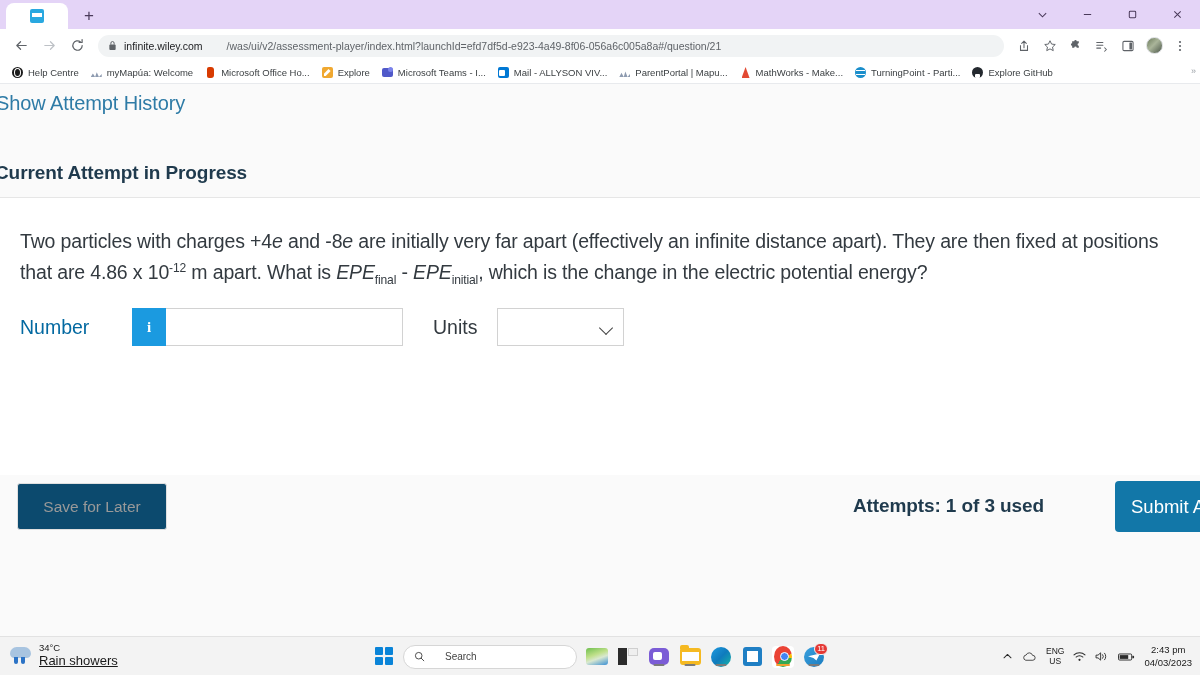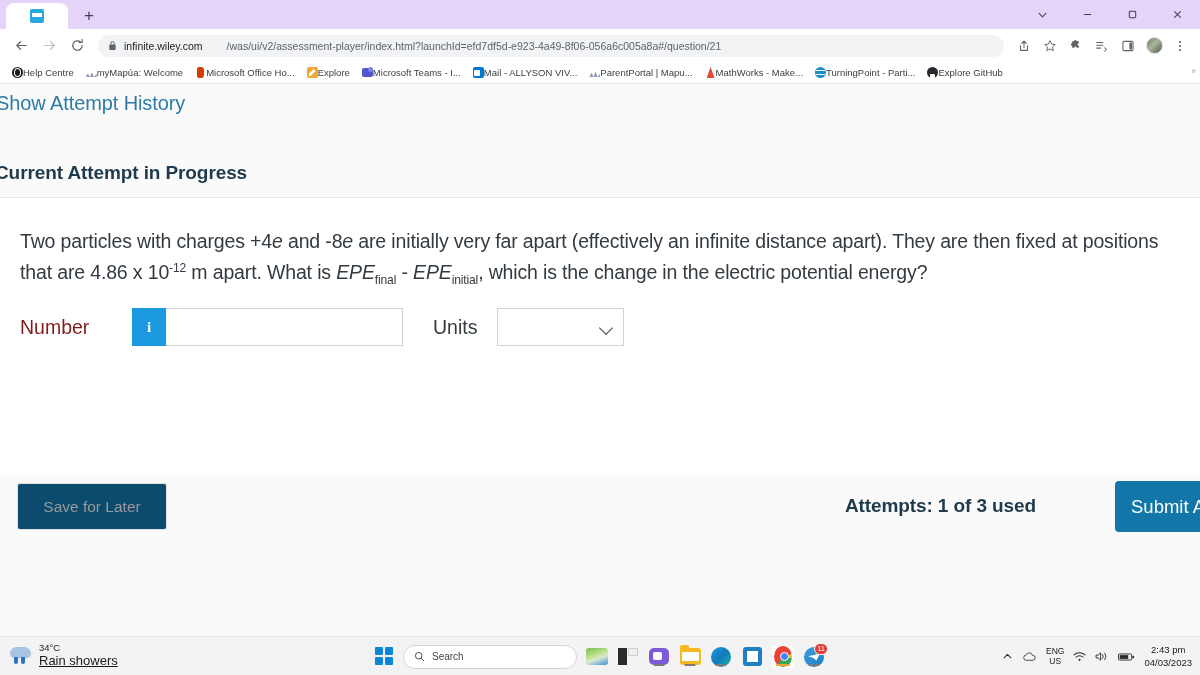--- a/index.html
+++ b/index.html
@@ -78,21 +78,21 @@
     background: linear-gradient(135deg,#6b7a5a 0%,#aab59a 45%,#4a5548 100%);
     border: 1px solid #dadce0;
   }
 
   .bookmarks {
     height: 22px; background: #ffffff; display: flex; align-items: center;
     padding: 0 6px; gap: 0px; border-bottom: 1px solid #e8eaed;
     position: relative; overflow: hidden;
   }
   .bm {
-    display: flex; align-items: flex-start; padding: 2px 6px;
+    display: flex; align-items: flex-start; gap: 5px; padding: 2px 6px;
     border-radius: 4px; white-space: nowrap; flex: 0 0 auto;
   }
   .bm-label { font-size: 9.5px; color: #3c4043; }
   .bm-ico { width: 11px; height: 11px; flex: 0 0 auto; position: relative; border-radius: 2px; }
   .bm-overflow {
     position: absolute; right: 4px; top: 4px; font-size: 9px; color: #9aa0a6;
   }
 
   
   .ic-globe { background:#1a1a1a; border-radius:50%; }
@@ -144,21 +144,21 @@
   }
   .qtext i { font-style: italic; }
   .qtext sup { font-size: 0.62em; vertical-align: super; line-height: 0; }
   .qtext sub { font-size: 0.62em; vertical-align: sub; line-height: 0; }
 
   .answer-row {
     position: absolute; left: 20px; top: 110px;
     display: flex; align-items: center;
   }
   .lbl-number {
-    font-size: 19.5px; color: #7f1d1d; width: 112px;
+    font-size: 19.5px; color: #0369a1; width: 112px;
   }
   .input-group { display: flex; align-items: stretch; height: 38px; }
   .info-badge {
     width: 34px; background: #1b9ae0; color: #ffffff;
     display: flex; align-items: center; justify-content: center;
     font-size: 15px; font-weight: 700; font-family: "Liberation Serif", serif;
   }
   .num-input {
     width: 237px; height: 38px; border: 1px solid #d2d2d2; border-left: none;
     background: #ffffff; outline: none; font-size: 15px; padding: 0 8px;
@@ -183,21 +183,21 @@
   }
 
   .btn-save {
     position: absolute; left: 17px; top: 285px;
     width: 150px; height: 47px; background: #0c4a6e;
     border: 1px solid #e0e0e0; border-radius: 3px;
     color: #999999; font-size: 15.5px;
     font-family: "Liberation Sans", sans-serif; cursor: pointer;
   }
   .attempts-text {
-    position: absolute; right: 164px; top: 297px;
+    position: absolute; right: 156px; top: 297px;
     font-size: 19px; font-weight: 700; color: #1f3a4d;
     letter-spacing: -0.1px; white-space: nowrap;
   }
   .btn-submit {
     position: absolute; left: 1115px; top: 283px;
     width: 120px; height: 51px; background: #1277a8;
     border: none; border-radius: 4px; color: #ffffff;
     font-size: 18.5px; font-family: "Liberation Sans", sans-serif;
     text-align: left; padding-left: 16px; cursor: pointer;
     overflow: hidden; white-space: nowrap;
@@ -233,21 +233,21 @@
   .start-btn span {
     position: absolute; width: 8px; height: 8px; background: #0a84d8; border-radius: 1px;
   }
   .start-btn span:nth-child(1){left:0;top:0;}
   .start-btn span:nth-child(2){left:10px;top:0;}
   .start-btn span:nth-child(3){left:0;top:10px;}
   .start-btn span:nth-child(4){left:10px;top:10px;}
 
   .searchbox {
     width: 174px; height: 24px; background: #ffffff; border: 1px solid #d6d6d6;
-    border-radius: 13px; display: flex; align-items: center; padding: 0 10px; gap: 7px;
+    border-radius: 13px; display: flex; align-items: center; padding: 0 10px; gap: 20px;
   }
   .search-label { font-size: 10px; color: #444; }
 
   .tb-app { width: 22px; height: 22px; position: relative; flex: 0 0 auto; }
 
   .app-widget {
     width: 27px; height: 17px; border-radius: 3px;
     background: linear-gradient(160deg,#6fbf4f 0%,#bfe08a 40%,#d9e8d0 60%,#3a8fd4 100%);
     align-self: center;
   }

